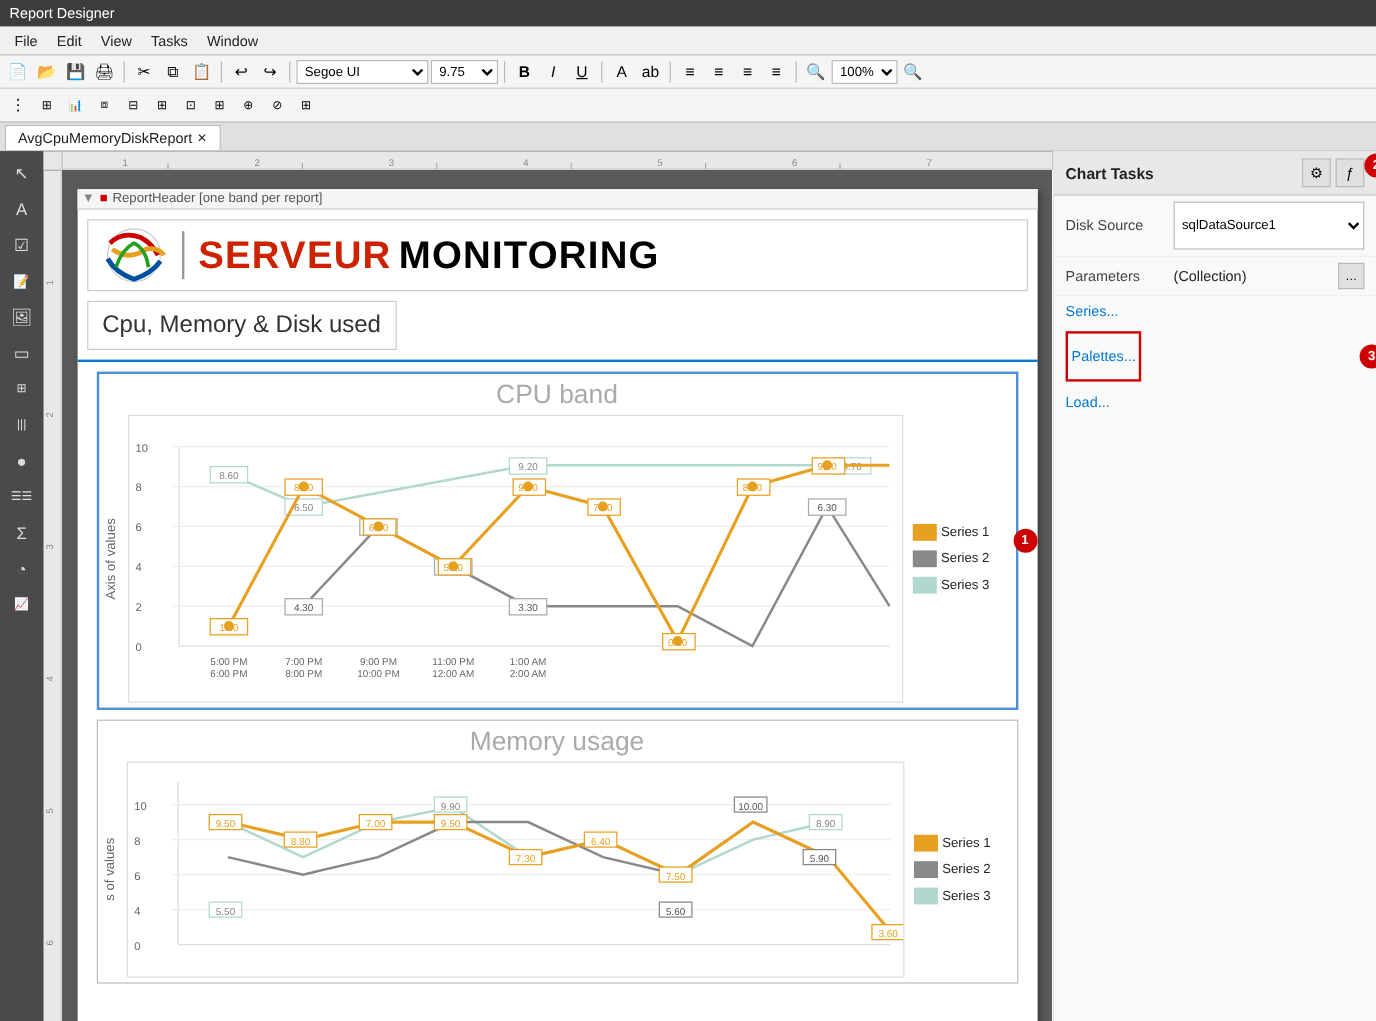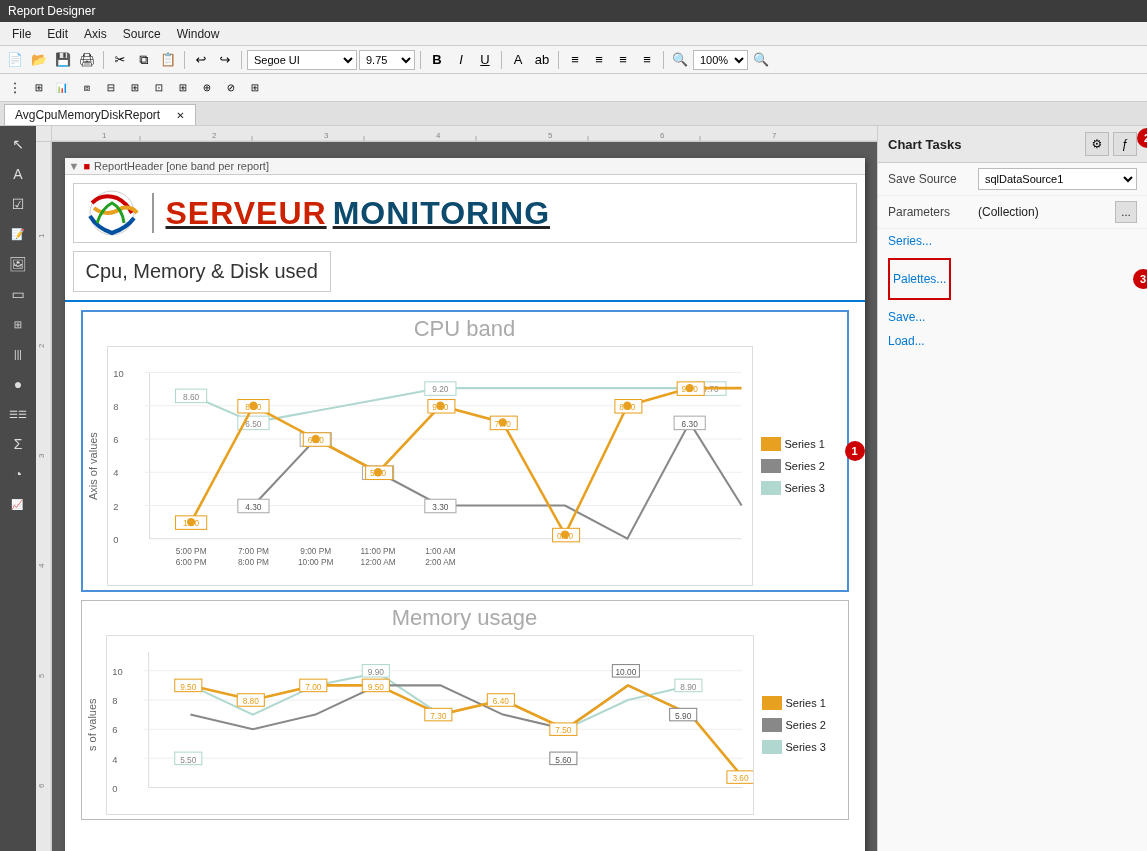--- a/index.html
+++ b/index.html
@@ -84,21 +84,21 @@
     }
     .tab {
       background: #f5f5f5;
       border: 1px solid #bbb;
       border-bottom: none;
       padding: 3px 10px;
       font-size: 12px;
       cursor: pointer;
       display: flex;
       align-items: center;
-      gap: 16px;
+      gap: 4px;
     }
     .tab.active { background: #fff; }
     .tab-close { font-size: 10px; cursor: pointer; }
 
     
     .main-area {
       display: flex;
       height: calc(851px - 22px - 24px - 28px - 28px - 24px);
     }
 
@@ -186,36 +186,35 @@
     }
 
     
     .logo-globe {
       width: 60px; height: 50px; margin-right: 10px; flex-shrink: 0;
       position: relative;
     }
     .logo-text-area {
       display: flex;
       align-items: center;
-      text-decoration: underline;
     }
     .logo-divider {
       width: 2px; height: 40px; background: #999; margin-right: 12px;
     }
     .logo-serveur {
       font-size: 32px;
       font-weight: bold;
       color: #cc2200;
       font-family: Arial, sans-serif;
       letter-spacing: 1px;
     }
     .logo-monitoring {
       font-size: 32px;
       font-weight: bold;
-      color: #0c4a6e;
+      color: #000000;
       font-family: Arial, sans-serif;
       letter-spacing: 1px;
       margin-left: 6px;
     }
 
     
     .report-title-box {
       border: 1px solid #ccc;
       padding: 8px 12px;
       font-size: 20px;
@@ -315,21 +314,21 @@
       font-size: 12px;
       color: #444;
       flex-shrink: 0;
     }
     .panel-value {
       flex: 1;
       font-size: 12px;
     }
     .panel-select {
       flex: 1;
-      height: 22px;
+      height: 40px;
       font-size: 11px;
       border: 1px solid #bbb;
       background: #fff;
       padding: 0 2px;
     }
     .panel-dots-btn {
       width: 22px; height: 22px;
       background: #e0e0e0;
       border: 1px solid #bbb;
       cursor: pointer;
@@ -401,22 +400,22 @@
 </head>
 <body>
 
 <div class="title-bar">
   <span>Report Designer</span>
 </div>
 
 <div class="menu-bar">
   <span class="menu-item">File</span>
   <span class="menu-item">Edit</span>
-  <span class="menu-item">Axis</span>
-  <span class="menu-item">Source</span>
+  <span class="menu-item">View</span>
+  <span class="menu-item">Tasks</span>
   <span class="menu-item">Window</span>
 </div>
 
 <div class="toolbar">
   <button class="toolbar-btn" title="New">📄</button>
   <button class="toolbar-btn" title="Open">📂</button>
   <button class="toolbar-btn" title="Save">💾</button>
   <button class="toolbar-btn" title="Print">🖨</button>
   <div class="toolbar-sep"></div>
   <button class="toolbar-btn">✂</button>
@@ -778,21 +777,21 @@
       <div class="panel-header">
         <span>Chart Tasks</span>
         <div class="panel-icons">
           <button class="panel-icon-btn" title="Settings">⚙</button>
           <button class="panel-icon-btn" title="Function">ƒ</button>
         </div>
       </div>
     </div>
 
     <div class="panel-row">
-      <span class="panel-label">Save Source</span>
+      <span class="panel-label">Disk Source</span>
       <select class="panel-select">
         <option>sqlDataSource1</option>
       </select>
     </div>
 
     <div class="panel-row">
       <span class="panel-label">Parameters</span>
       <span class="panel-value">(Collection)</span>
       <button class="panel-dots-btn">…</button>
     </div>
@@ -801,17 +800,16 @@
 
     <div class="palettes-link-wrap" style="position:relative;">
       <a class="palettes-link" href="#">Palettes...</a>
       <div style="position:absolute; right:-6px; top:50%; transform:translateY(-50%); z-index:10;">
         <div class="num-circle circle-3">
           <span>3</span>
         </div>
       </div>
     </div>
 
-    <a class="panel-link" href="#">Save...</a>
     <a class="panel-link" href="#">Load...</a>
   </div>
 
 </div>
 
 </body></html>

